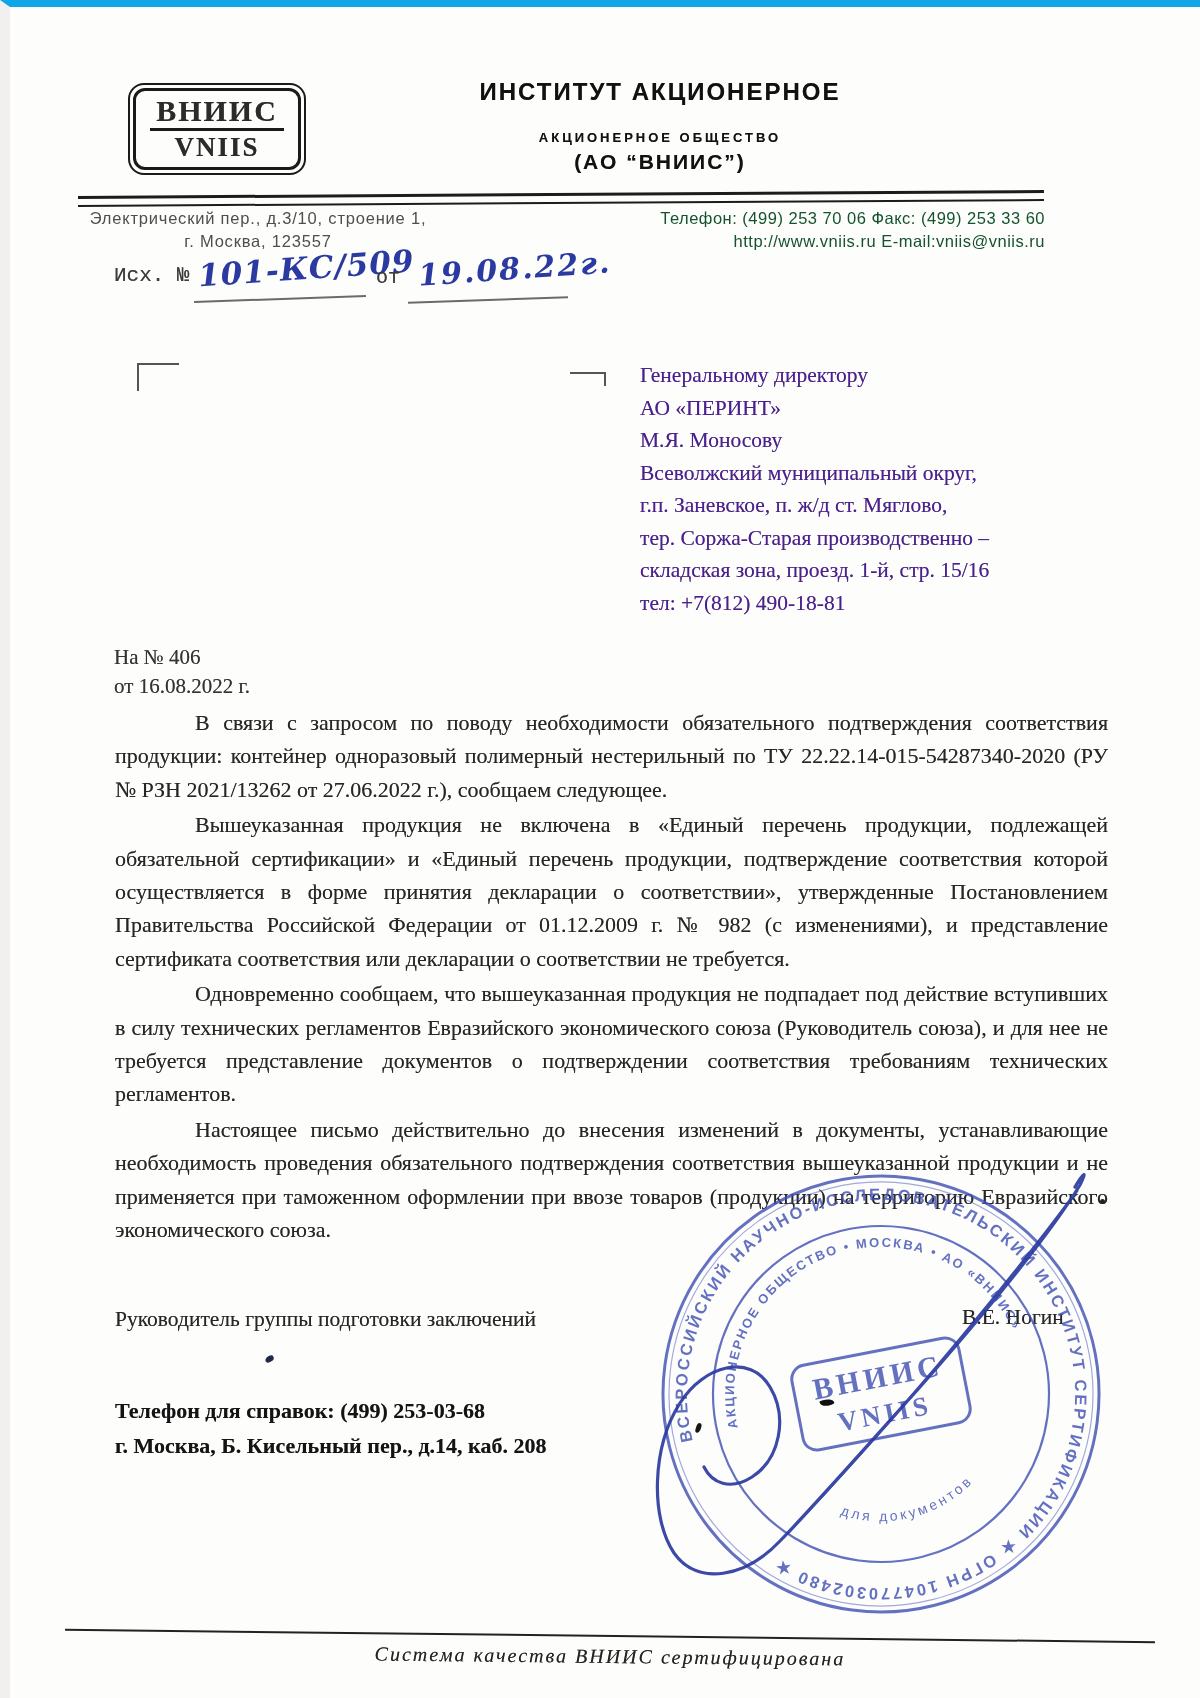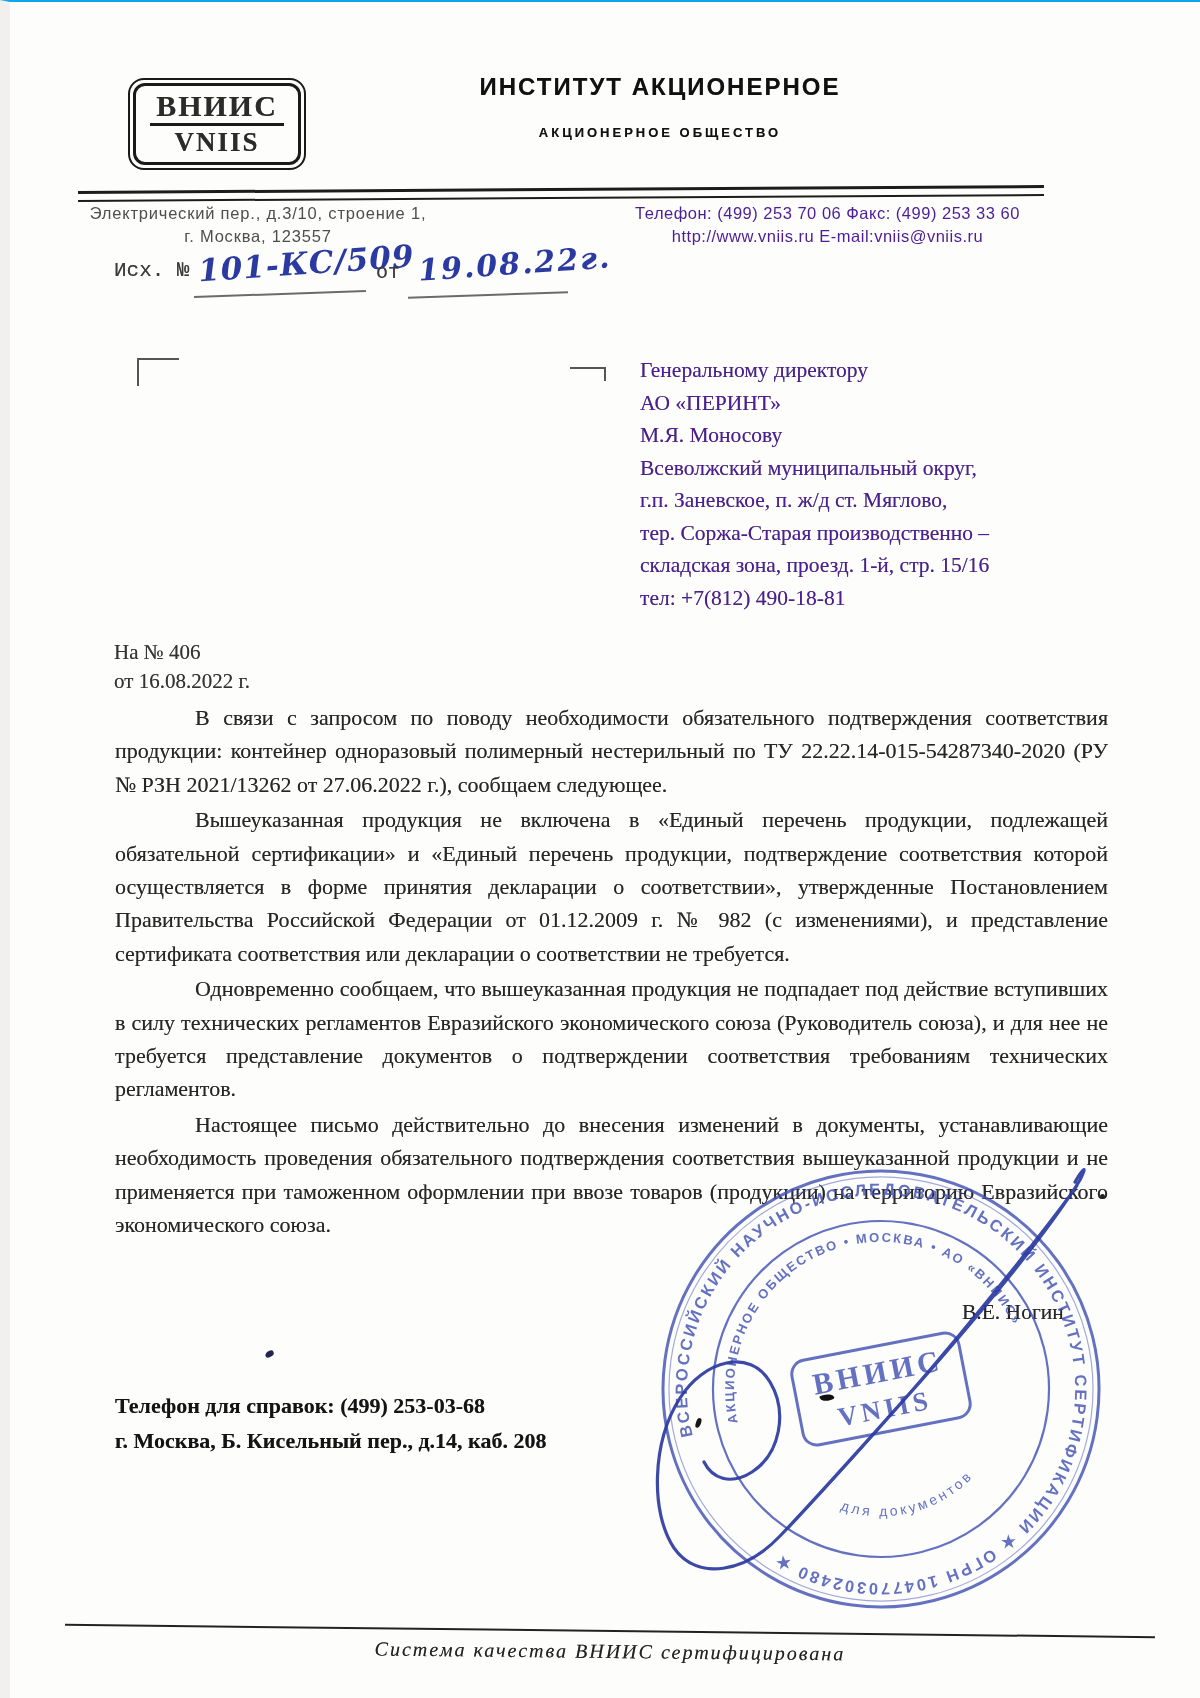--- a/index.html
+++ b/index.html
@@ -1,39 +1,39 @@
 <!DOCTYPE html>
 <html lang="ru"><head>
 <meta charset="utf-8">
 <style>
   html,body{margin:0;padding:0;background:#ffffff;}
   .page{
     position:relative;width:1200px;height:1698px;overflow:hidden;
     background:#fdfdfc;
-    border-left:10px solid #f1f0ee;border-top:2px solid #0ea5e9;
+    border-left:10px solid #f1f0ee;border-top:7px solid #0ea5e9;
     box-sizing:border-box;
     font-family:"Liberation Serif", serif;color:#2b2b2b;
   }
   .abs{position:absolute;}
   .scan{text-shadow:0 0 .6px rgba(45,45,45,.55);}
 
   
   .logo{left:118px;top:76px;width:178px;height:92px;border:2px solid #1a1a1a;border-radius:16px;padding:3px;box-sizing:border-box;}
   .logo-inner{width:100%;height:100%;border:3px solid #1a1a1a;border-radius:12px;display:flex;flex-direction:column;align-items:center;justify-content:center;box-sizing:border-box;}
   .logo-top{font-weight:bold;font-size:30px;letter-spacing:2px;line-height:30px;border-bottom:3px solid #1a1a1a;padding:0 6px 2px;}
   .logo-bottom{font-weight:bold;font-size:27px;letter-spacing:2px;line-height:30px;padding-top:1px;}
   .head-title{left:330px;top:70px;width:640px;text-align:center;font-family:"Liberation Sans",sans-serif;font-weight:bold;color:#111;}
   .ht1{font-size:24px;letter-spacing:1.5px;line-height:30px;}
   .ht2{font-size:24px;letter-spacing:2px;line-height:30px;}
   .ht3{font-size:13px;letter-spacing:3px;line-height:22px;margin-top:20px;}
   .ht4{font-size:21px;letter-spacing:2px;line-height:26px;}
 
   .rule-double{left:68px;top:186px;width:966px;height:6px;border-top:3px solid #1c1c1c;border-bottom:2px solid #1c1c1c;transform:rotate(-0.35deg);}
   .addr-left{left:78px;top:200px;width:340px;text-align:center;font-family:"Liberation Sans",sans-serif;font-size:16.5px;letter-spacing:.8px;color:#4e4e4e;line-height:23px;}
-  .addr-right{left:600px;top:200px;width:435px;text-align:center;font-family:"Liberation Sans",sans-serif;font-size:16.5px;letter-spacing:.5px;color:#4c1d95;line-height:23px;}
+  .addr-right{left:600px;top:200px;width:435px;text-align:right;font-family:"Liberation Sans",sans-serif;font-size:16.5px;letter-spacing:.5px;color:#14532d;line-height:23px;}
 
   
   .ref-label{left:104px;top:257px;font-family:"Liberation Mono",monospace;font-size:21px;color:#3c3c3c;}
   .hand{font-style:italic;font-weight:bold;color:#2b3aa0;font-family:"DejaVu Serif",serif;}
   .ref-num{left:188px;top:243px;font-size:31px;transform:rotate(-4deg);letter-spacing:1px;}
   .ref-ot{left:366px;top:259px;font-family:"Liberation Mono",monospace;font-size:20px;color:#3c3c3c;}
   .ref-date{left:408px;top:244px;font-size:30px;transform:rotate(-4deg);letter-spacing:2px;}
   .u1{left:184px;top:291px;width:172px;border-top:2px solid #6b6b6b;transform:rotate(-2deg);}
   .u2{left:398px;top:292px;width:160px;border-top:2px solid #6b6b6b;transform:rotate(-2deg);}
 
@@ -78,20 +78,21 @@
   <div class="abs logo">
     <div class="logo-inner">
       <div class="logo-top scan">ВНИИС</div>
       <div class="logo-bottom scan">VNIIS</div>
     </div>
   </div>
 
   <div class="abs head-title">
     <div class="ht2 scan">ИНСТИТУТ  АКЦИОНЕРНОЕ</div>
     <div class="ht3 scan">АКЦИОНЕРНОЕ  ОБЩЕСТВО</div>
+    <div class="ht4 scan">(АО  “ВНИИС”)</div>
   </div>
 
   <div class="abs rule-double"></div>
 
   <div class="abs addr-left">
     <div>Электрический пер., д.3/10, строение 1,</div>
     <div>г. Москва, 123557</div>
   </div>
   <div class="abs addr-right">
     <div>Телефон: (499) 253 70 06  Факс: (499)  253 33 60</div>
@@ -124,20 +125,21 @@
     <div>от   16.08.2022 г.</div>
   </div>
 
   <div class="abs body-text scan">
     <p>В связи с запросом по поводу необходимости обязательного подтверждения соответствия продукции: контейнер одноразовый полимерный нестерильный по ТУ 22.22.14-015-54287340-2020 (РУ № РЗН 2021/13262 от 27.06.2022 г.), сообщаем следующее.</p>
     <p>Вышеуказанная продукция не включена в «Единый перечень продукции, подлежащей обязательной сертификации» и «Единый перечень продукции, подтверждение соответствия которой осуществляется в форме принятия декларации о соответствии», утвержденные Постановлением Правительства Российской Федерации от 01.12.2009 г. № 982 (с изменениями), и представление сертификата соответствия или декларации о соответствии не требуется.</p>
     <p>Одновременно сообщаем, что вышеуказанная продукция не подпадает под действие вступивших в силу технических регламентов Евразийского экономического союза (Руководитель союза), и для нее не требуется представление документов о подтверждении соответствия требованиям технических регламентов.</p>
     <p>Настоящее письмо действительно до внесения изменений в документы, устанавливающие необходимость проведения обязательного подтверждения соответствия вышеуказанной продукции и не применяется при таможенном оформлении при ввозе товаров (продукции) на территорию Евразийского экономического союза.</p>
   </div>
 
+  <div class="abs sig-pos scan">Руководитель группы подготовки заключений</div>
   <div class="abs sig-name scan">В.Е. Ногин</div>
 
   <div class="abs contact-bold scan">
     <div>Телефон для справок: (499) 253-03-68</div>
     <div>г. Москва,  Б. Кисельный пер., д.14, каб. 208</div>
   </div>
 
   <svg class="abs stamp" viewBox="0 0 478 478">
     <g transform="rotate(-14 239 239)">
       <defs>

